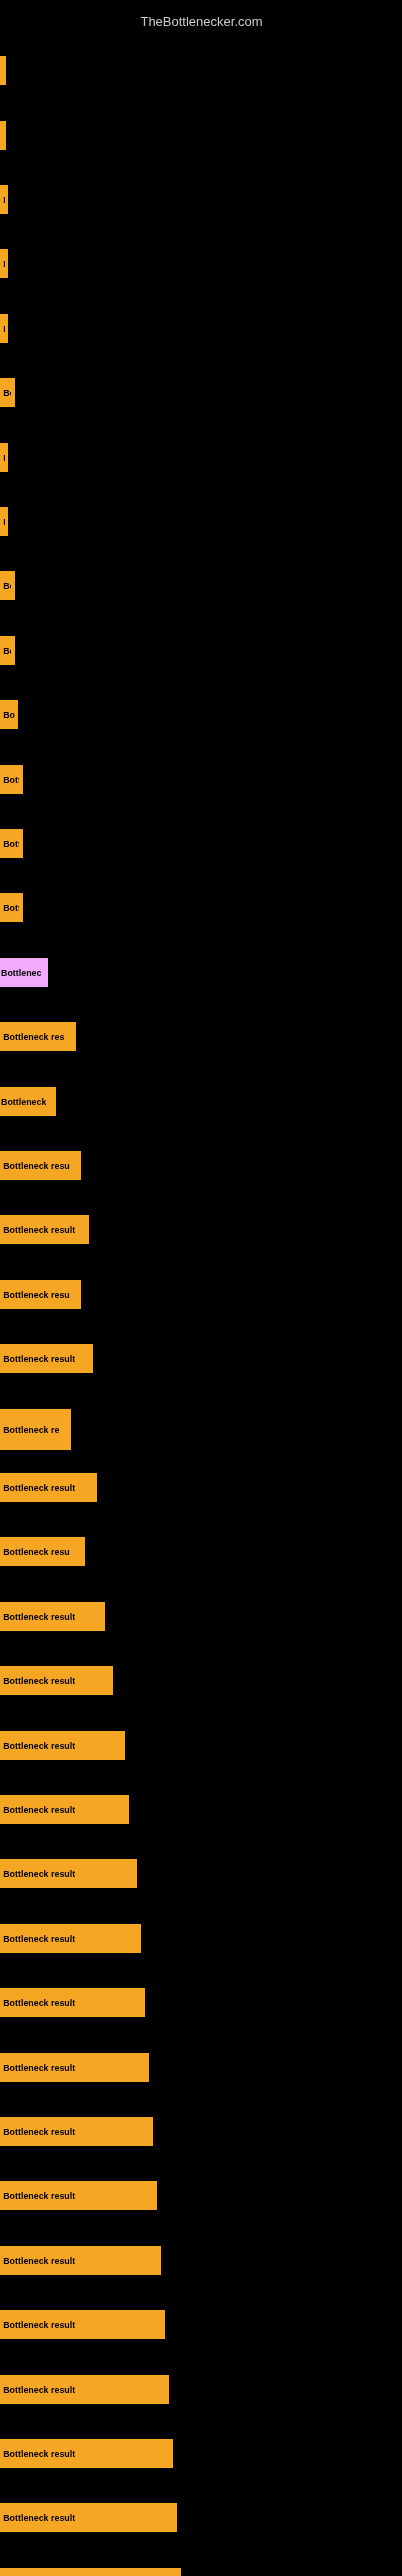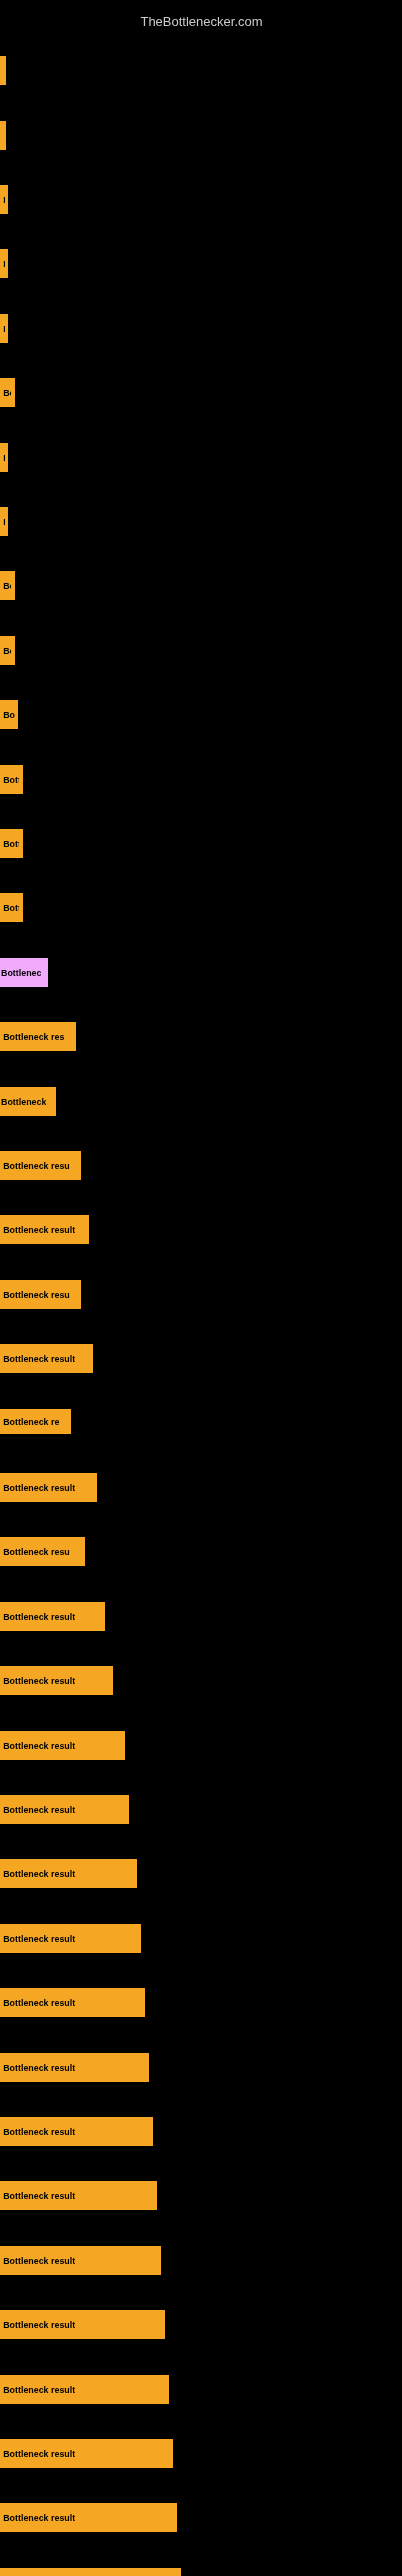--- a/index.html
+++ b/index.html
@@ -121,21 +121,21 @@
       <div style="background-color: rgb(245, 166, 35); height: 29px; width: 81px; display: flex; align-items: center; padding: 0px 3.2px; overflow: hidden;">
         <span style="color: rgb(0, 0, 0); font-size: 8.9px; font-weight: bold; white-space: nowrap; overflow: hidden;">Bottleneck resu</span>
       </div>
     </div>
     <div style="position: absolute; top: 1320px; left: 0px; width: 100%; height: 56px;">
       <div style="background-color: rgb(245, 166, 35); height: 29px; width: 93px; display: flex; align-items: center; padding: 0px 3.2px; overflow: hidden;">
         <span style="color: rgb(0, 0, 0); font-size: 8.9px; font-weight: bold; white-space: nowrap; overflow: hidden;">Bottleneck result</span>
       </div>
     </div>
     <div style="position: absolute; top: 1385px; left: 0px; width: 100%; height: 56px;">
-      <div style="background-color: rgb(245, 166, 35); height: 25px; width: 71px; display: flex; align-items: center; padding: 0px 3.2px; overflow: hidden;">
+      <div style="background-color: rgb(245, 166, 35); height: 41px; width: 71px; display: flex; align-items: center; padding: 0px 3.2px; overflow: hidden;">
         <span style="color: rgb(0, 0, 0); font-size: 8.9px; font-weight: bold; white-space: nowrap; overflow: hidden;">Bottleneck re</span>
       </div>
     </div>
     <div style="position: absolute; top: 1449px; left: 0px; width: 100%; height: 56px;">
       <div style="background-color: rgb(245, 166, 35); height: 29px; width: 97px; display: flex; align-items: center; padding: 0px 3.2px; overflow: hidden;">
         <span style="color: rgb(0, 0, 0); font-size: 8.9px; font-weight: bold; white-space: nowrap; overflow: hidden;">Bottleneck result</span>
       </div>
     </div>
     <div style="position: absolute; top: 1513px; left: 0px; width: 100%; height: 56px;">
       <div style="background-color: rgb(245, 166, 35); height: 29px; width: 85px; display: flex; align-items: center; padding: 0px 3.2px; overflow: hidden;">

